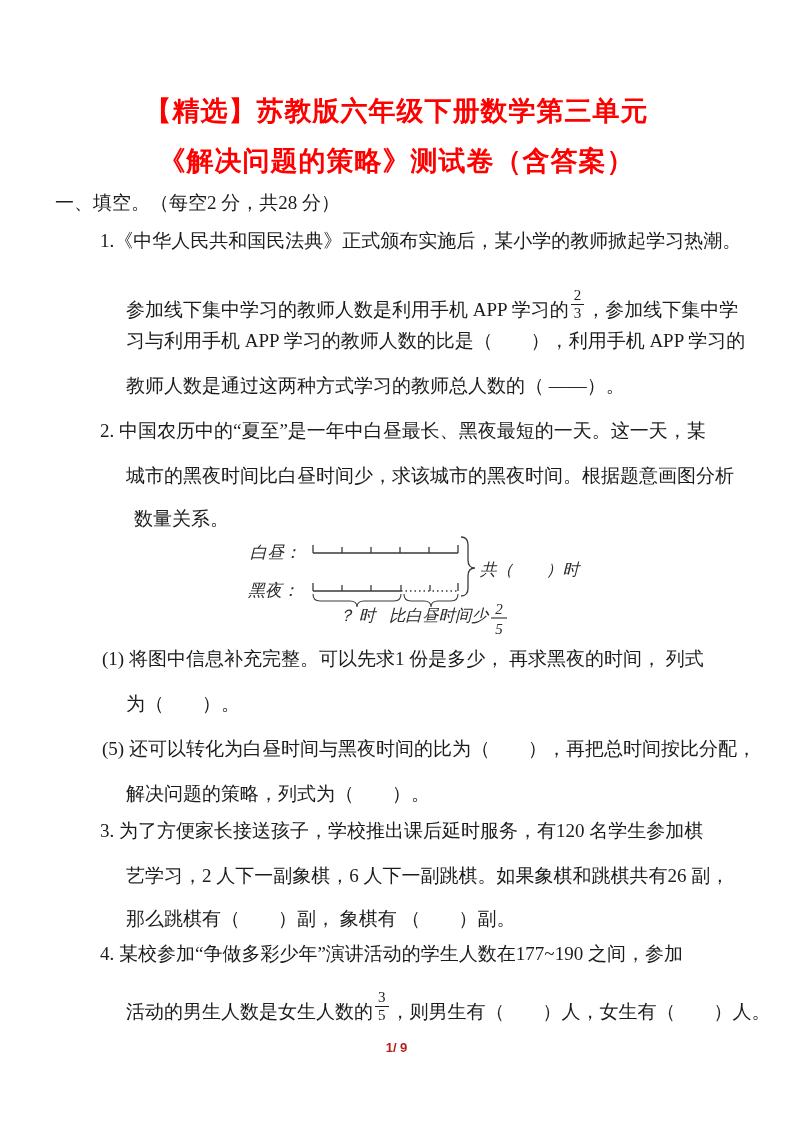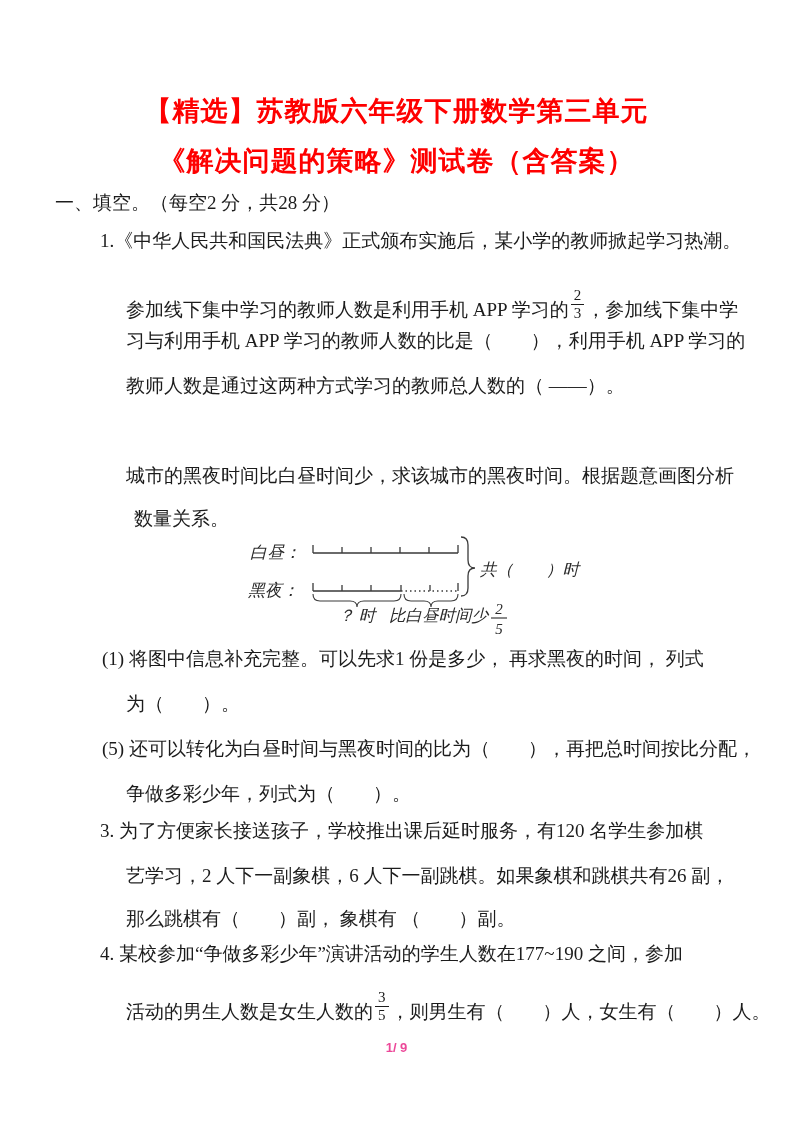--- a/index.html
+++ b/index.html
@@ -37,21 +37,21 @@
   .diagram text {
     font-family:"Liberation Serif","DejaVu Serif",serif;
     font-style:italic;
     fill:#2a2a2a;
   }
   .footer {
     position:absolute; left:0; right:0; top:1040px;
     text-align:center;
     font-size:13px; font-weight:bold;
     font-family:"Liberation Sans","DejaVu Sans",sans-serif;
-    color:#ec4899;
+    color:#b91c1c;
   }
 </style>
 </head>
 <body>
 
 <div class="page">
 
   <div class="doc-title" style="color:#fe0000;">
     <div>【精选】苏教版六年级下册数学第三单元</div>
     <div>《解决问题的策略》测试卷（含答案）</div>
@@ -59,20 +59,21 @@
 
   <div class="line" style="left:55px; top:191px;">一、填空。（每空2 分，共28 分）</div>
 
   <div class="line" style="left:100px; top:229px;">1.《中华人民共和国民法典》正式颁布实施后，某小学的教师掀起学习热潮。</div>
   <div class="line withfrac" style="left:126px; top:270px;">
     <span>参加线下集中学习的教师人数是利用手机 APP 学习的</span><span class="frac"><span class="num">2</span><span class="den">3</span></span><span>，参加线下集中学</span>
   </div>
   <div class="line" style="left:126px; top:329px;">习与利用手机 APP 学习的教师人数的比是（　　），利用手机 APP 学习的</div>
   <div class="line" style="left:126px; top:374px;">教师人数是通过这两种方式学习的教师总人数的（ ——）。</div>
 
+  <div class="line" style="left:100px; top:419px;">2. 中国农历中的“夏至”是一年中白昼最长、黑夜最短的一天。这一天，某</div>
   <div class="line" style="left:126px; top:464px;">城市的黑夜时间比白昼时间少，求该城市的黑夜时间。根据题意画图分析</div>
   <div class="line" style="left:134px; top:507px;">数量关系。</div>
 
   <svg class="diagram" width="340" height="116" viewBox="0 0 340 116">
 
     <text x="4" y="34" font-size="17">白昼：</text>
     <text x="2" y="72" font-size="17">黑夜：</text>
 
     <path d="M67,29 H212 M67,29 V21 M96,29 V23 M125,29 V23 M154,29 V23 M183,29 V23 M212,29 V21" stroke="#3a3a3a" stroke-width="1.3" fill="none"></path>
 
@@ -92,21 +93,21 @@
     <text x="143" y="97" font-size="16.5">比白昼时间少</text>
 
     <text x="253" y="90" font-size="15" text-anchor="middle">2</text>
     <line x1="245" y1="94" x2="261" y2="94" stroke="#3a3a3a" stroke-width="1.2"></line>
     <text x="253" y="110" font-size="15" text-anchor="middle">5</text>
   </svg>
 
   <div class="line" style="left:102px; top:647px;">(1) 将图中信息补充完整。可以先求1 份是多少， 再求黑夜的时间， 列式</div>
   <div class="line" style="left:126px; top:692px;">为（　　）。</div>
   <div class="line" style="left:102px; top:737px;">(5) 还可以转化为白昼时间与黑夜时间的比为（　　），再把总时间按比分配，</div>
-  <div class="line" style="left:126px; top:782px;">争做多彩少年，列式为（　　）。</div>
+  <div class="line" style="left:126px; top:782px;">解决问题的策略，列式为（　　）。</div>
 
   <div class="line" style="left:100px; top:819px;">3. 为了方便家长接送孩子，学校推出课后延时服务，有120 名学生参加棋</div>
   <div class="line" style="left:126px; top:864px;">艺学习，2 人下一副象棋，6 人下一副跳棋。如果象棋和跳棋共有26 副，</div>
   <div class="line" style="left:126px; top:907px;">那么跳棋有（　　）副， 象棋有 （　　）副。</div>
 
   <div class="line" style="left:100px; top:942px;">4. 某校参加“争做多彩少年”演讲活动的学生人数在177~190 之间，参加</div>
   <div class="line withfrac" style="left:126px; top:972px;">
     <span>活动的男生人数是女生人数的</span><span class="frac"><span class="num">3</span><span class="den">5</span></span><span>，则男生有（　　）人，女生有（　　）人。</span>
   </div>
 

